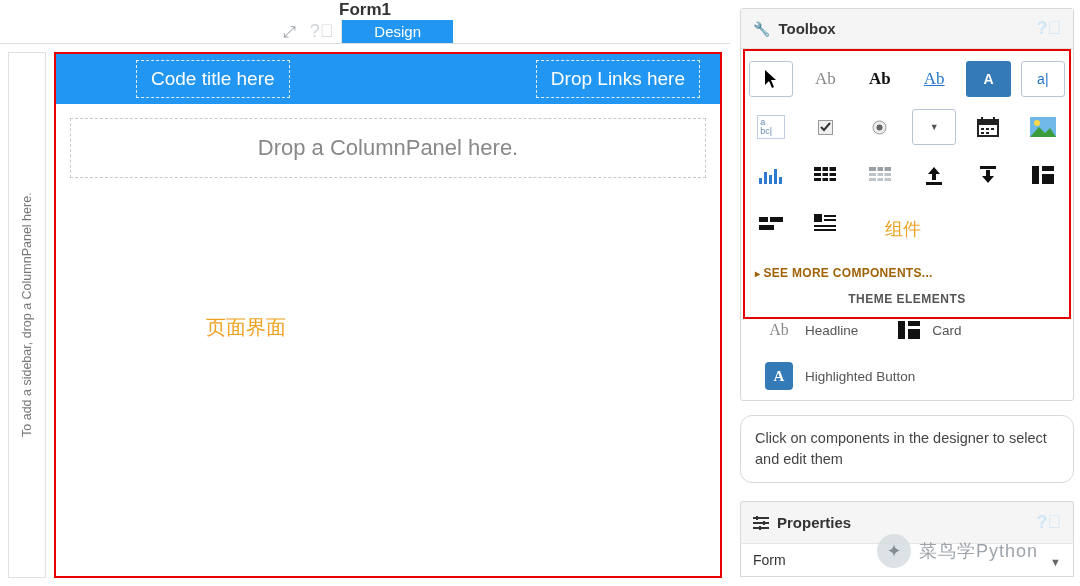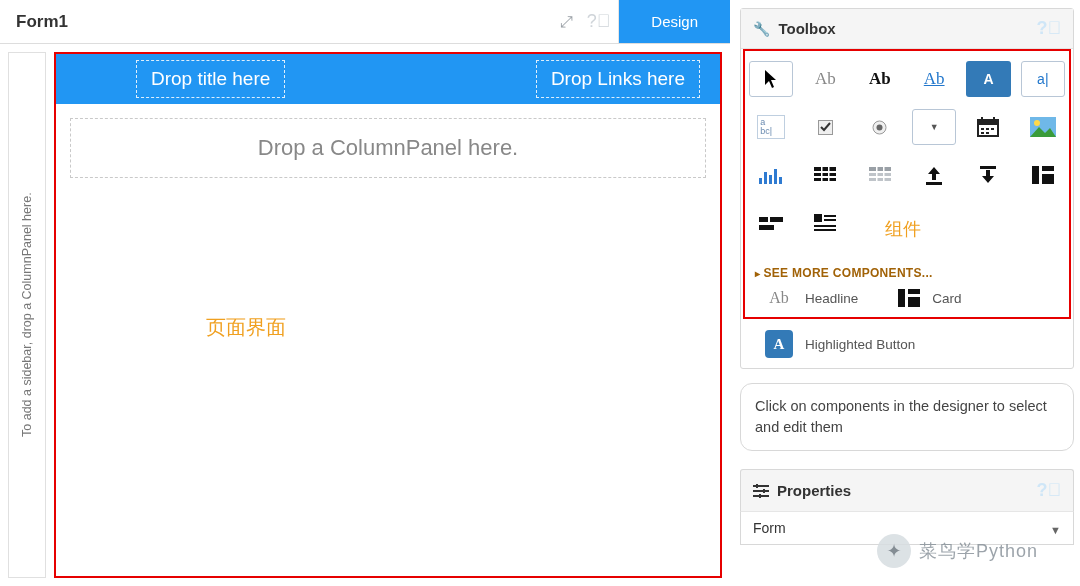--- a/index.html
+++ b/index.html
@@ -3,21 +3,21 @@
 <meta charset="utf-8">
 <style>
 * { box-sizing: border-box; margin: 0; padding: 0; }
 body { font-family: "Helvetica Neue", Arial, sans-serif; font-size: 14px; color: #333; background: #fff; width: 1080px; height: 586px; overflow: hidden; }
 
 .main-layout { display: flex; height: 586px; }
 .left-pane { width: 730px; display: flex; flex-direction: column; }
 .right-pane { width: 350px; padding: 0 6px 0 10px; }
 
 
-.top-bar { display: flex; align-items: center; height: 44px; border-bottom: 1px solid #ddd; }
+.top-bar { display: flex; align-items: center; height: 44px; border-bottom: 1px solid #ddd; flex-direction: column; }
 .form-title { font-weight: bold; font-size: 17px; padding: 0 16px; flex: 1; }
 .top-actions { display: flex; align-items: center; height: 100%; }
 .expand-icon { color: #9aa0a6; font-size: 16px; padding: 0 6px; cursor: pointer; }
 .help-top { color: #cfd4d9; font-size: 18px; padding: 0 8px; }
 .tab { height: 100%; display: flex; align-items: center; padding: 0 32px; font-size: 15px; border-left: 1px solid #e5e5e5; color: #666; cursor: pointer; }
 .tab.active { background: #2196f3; color: #fff; }
 
 
 .design-row { display: flex; flex: 1; padding: 8px; gap: 8px; }
 .sidebar-hint { width: 38px; border: 1px solid #e0e0e0; display: flex; align-items: center; justify-content: center; font-size: 12.5px; color: #777; writing-mode: vertical-rl; transform: rotate(180deg); padding: 14px 0; }
@@ -94,21 +94,21 @@
         <span class="help-top">?⃝</span>
         <div class="tab active">Design</div>
       </div>
     </div>
 
     <div class="design-row">
       <div class="sidebar-hint">To add a sidebar, drop a ColumnPanel here.</div>
 
       <div class="design-area">
         <div class="navbar">
-          <div class="drop-title">Drop title here</div>
+          <div class="drop-title">Code title here</div>
           <div class="drop-links">Drop Links here</div>
         </div>
         <div class="canvas-body">
           <div class="column-drop">Drop a ColumnPanel here.</div>
           <div class="page-annot">页面界面</div>
         </div>
       </div>
     </div>
   </div>
 
@@ -253,20 +253,21 @@
               </svg>
           </div>
           <div class="tool-cell"></div>
           <div class="tool-cell"></div>
           <div class="tool-cell"></div>
           <div class="tool-cell"></div>
         </div>
 
         <div class="see-more">SEE MORE COMPONENTS...</div>
 
+        <div class="section-title">THEME ELEMENTS</div>
 
         <div class="theme-row">
           <div class="theme-item">
             <span class="theme-badge plain">Ab</span>
             <span>Headline</span>
           </div>
           <div class="theme-item">
             <svg width="22" height="18">
                 <rect x="0" y="0" width="7" height="18" fill="#111"></rect>
                 <rect x="10" y="0" width="12" height="5" fill="#111"></rect>

